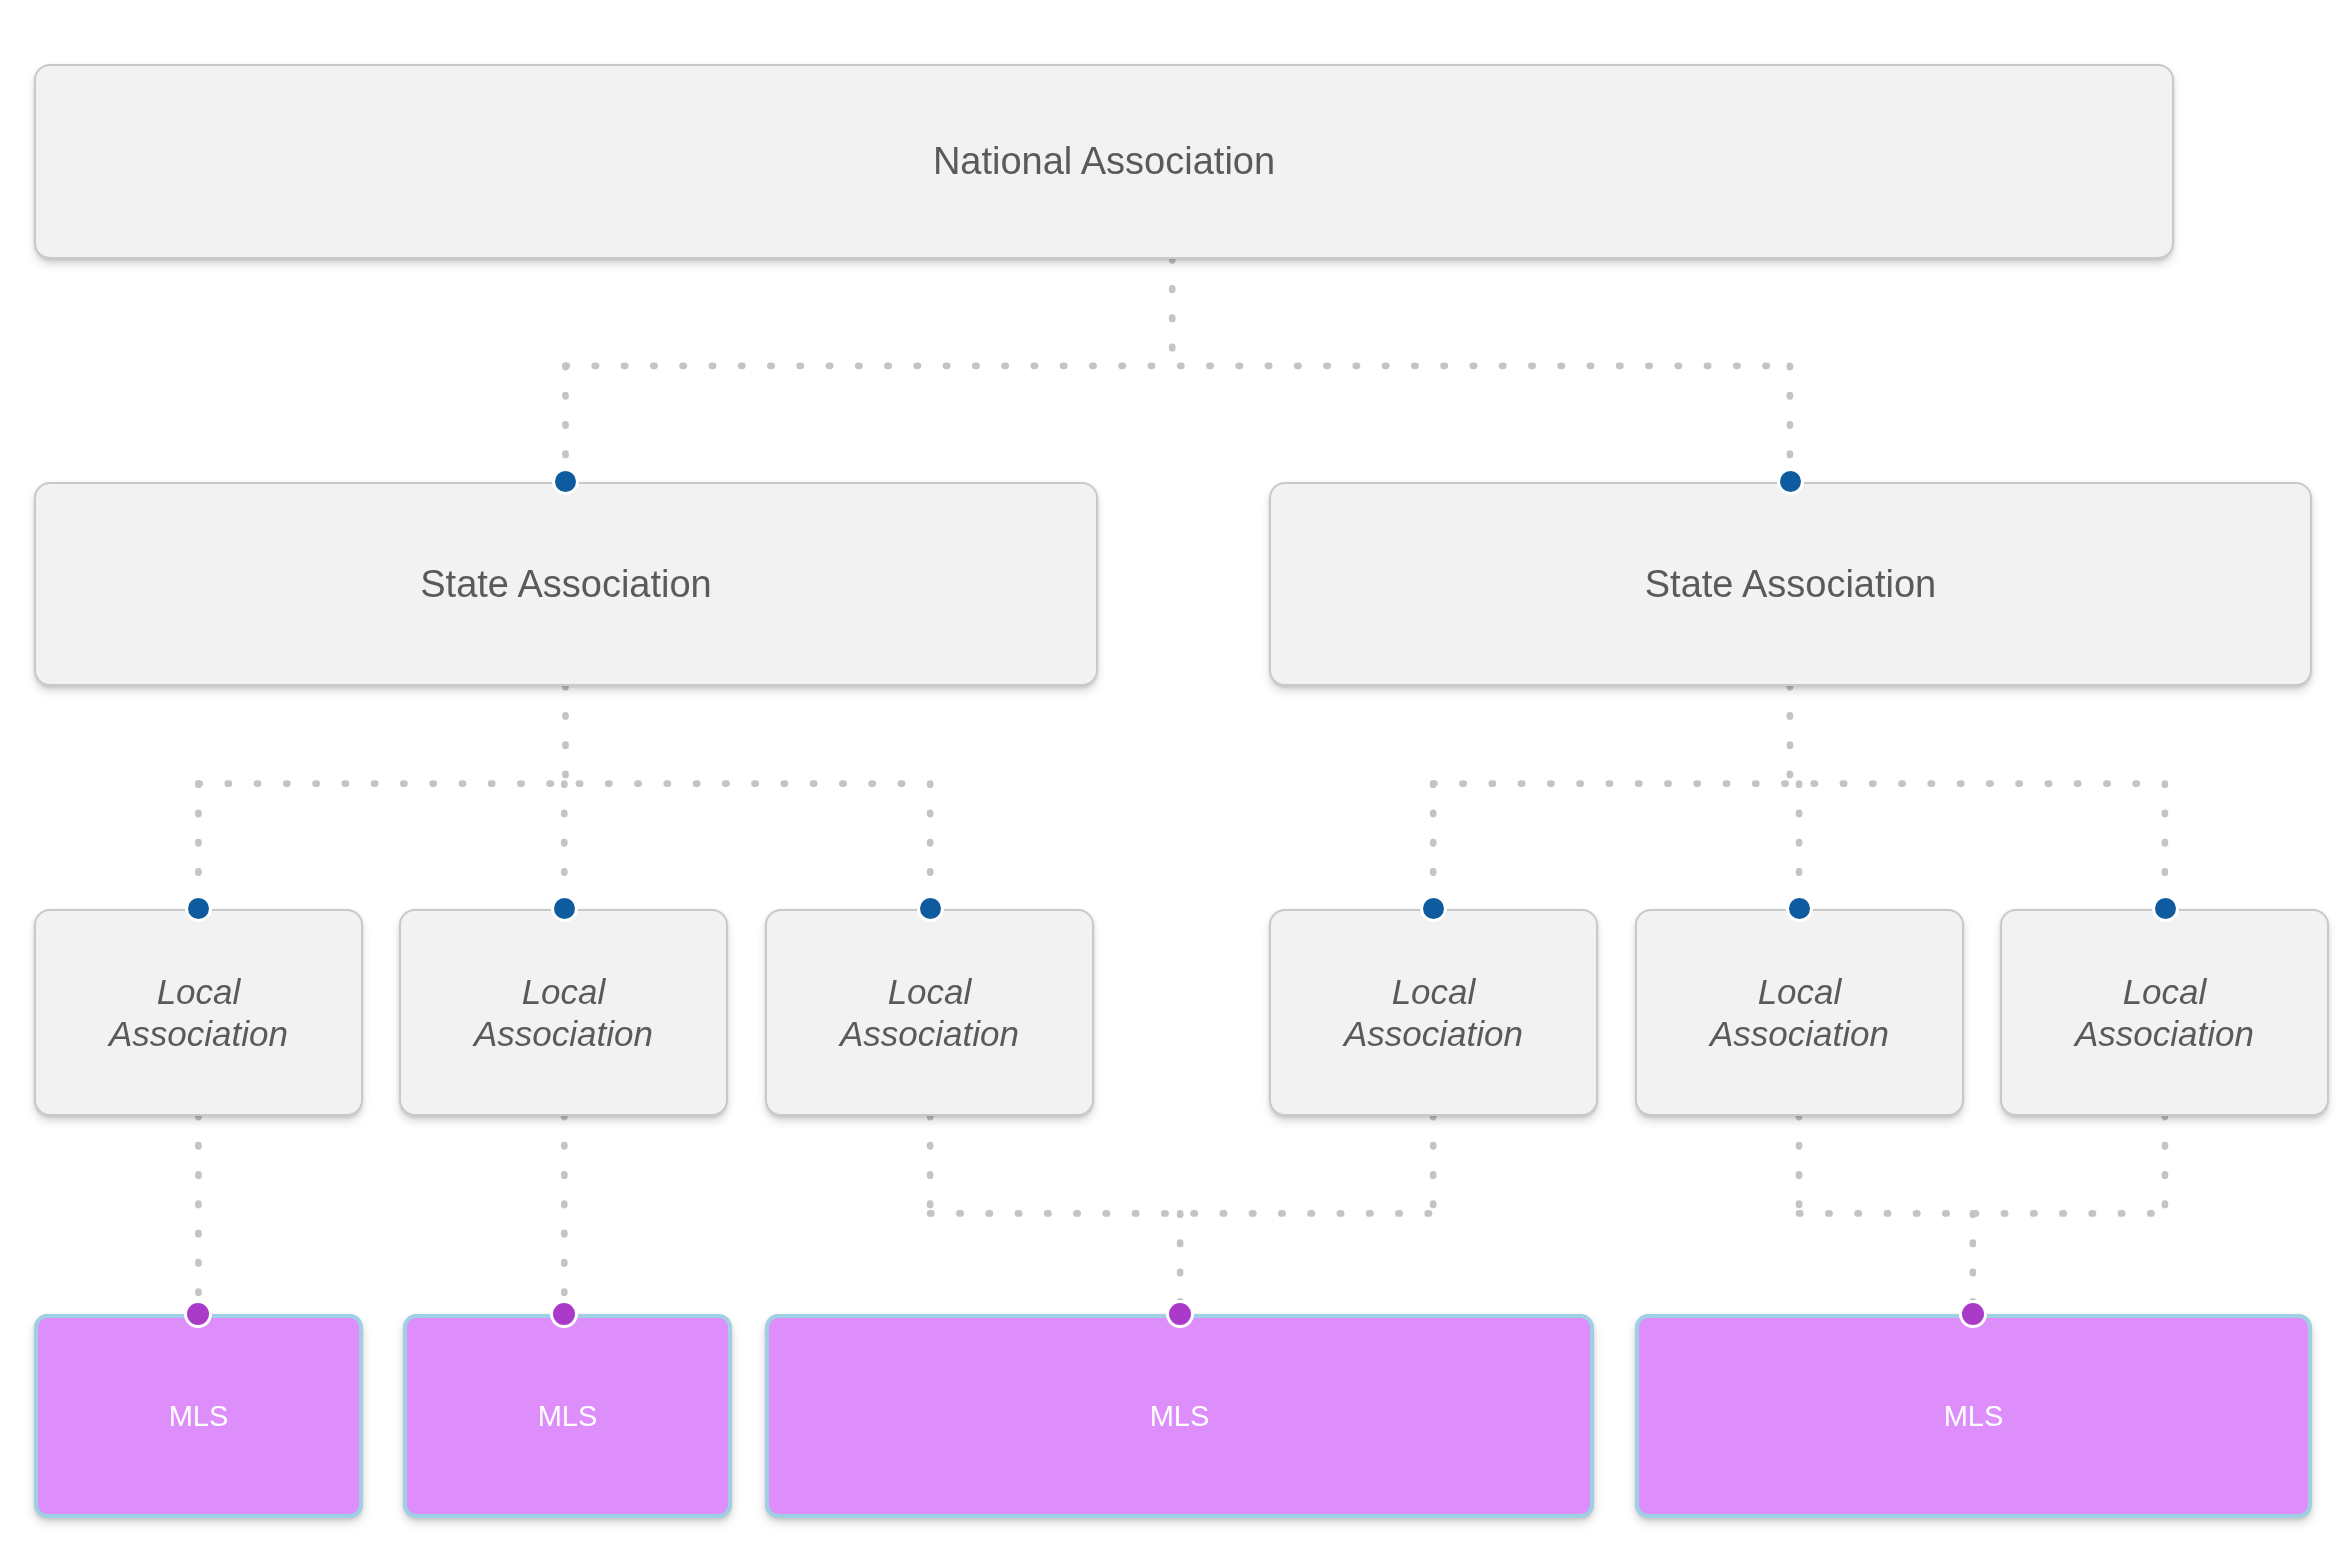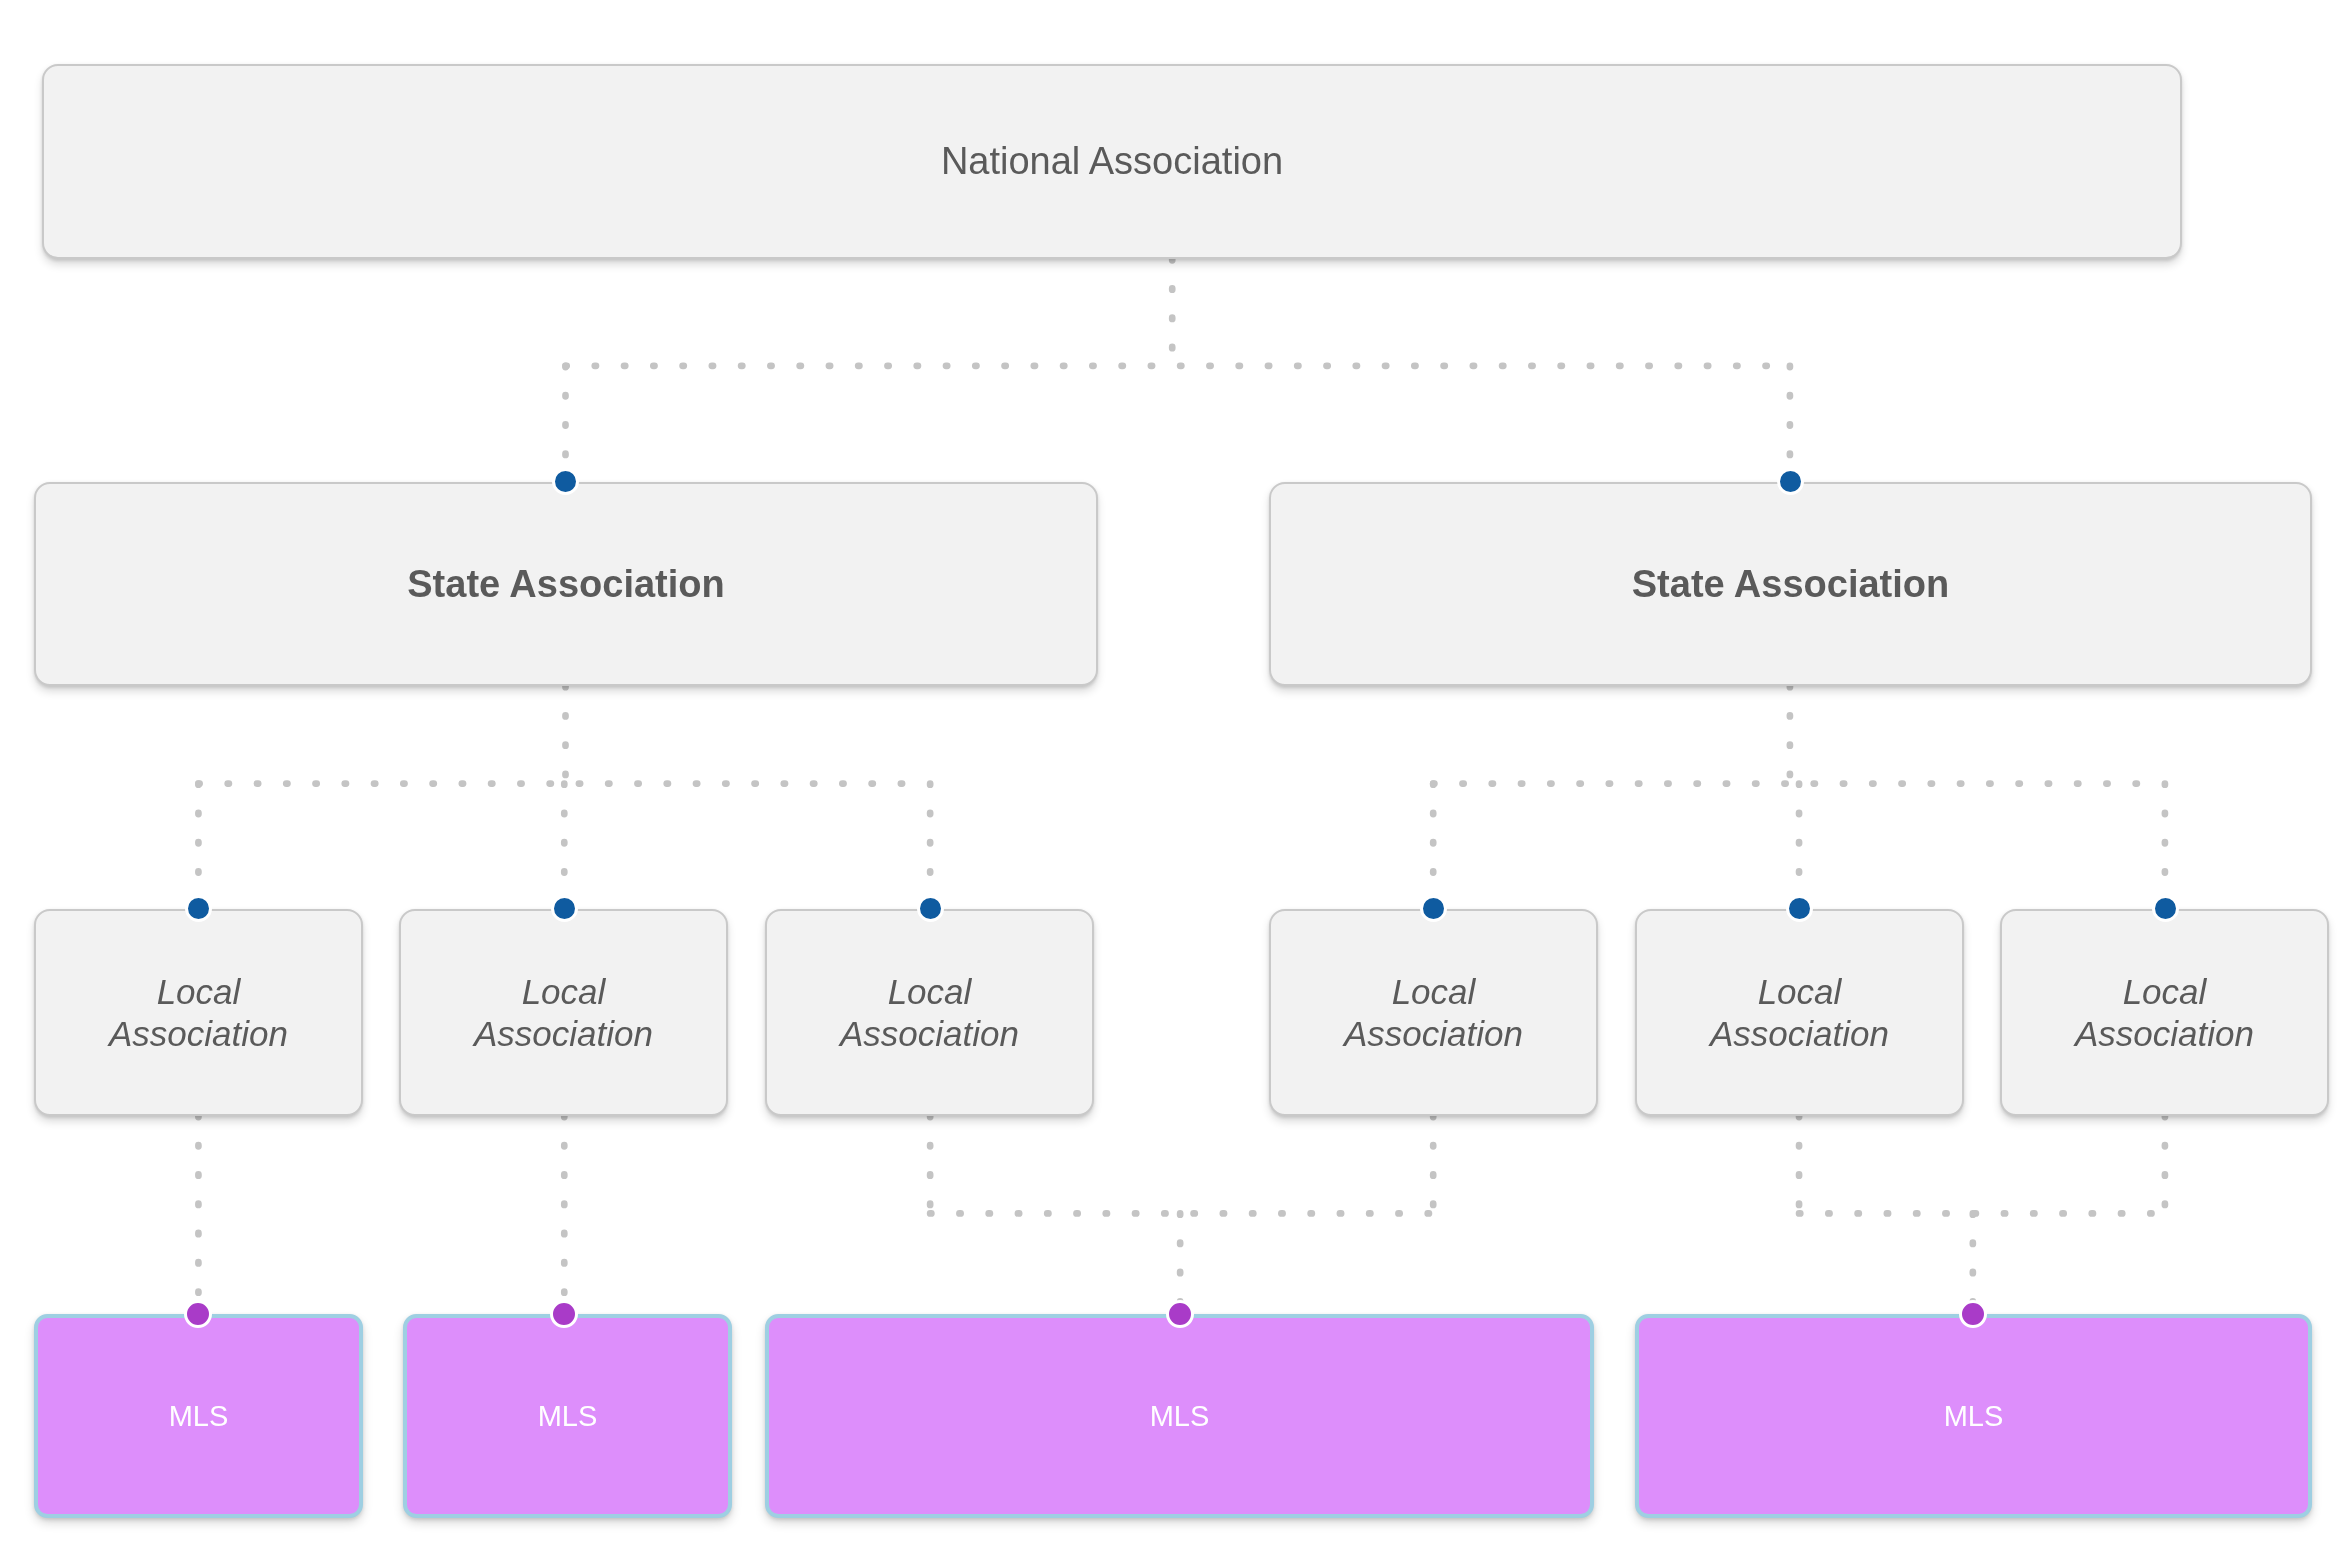--- a/index.html
+++ b/index.html
@@ -58,21 +58,21 @@
   .card-mls {
     background: #dd8efb;
     border: 4.3px solid #9ecfe2;
     border-radius: 13.4px;
     box-shadow: 0 5.5px 11px -1.8px rgba(0,0,0,0.18),
                 0 1.2px 3.7px rgba(0,0,0,0.10);
     color: #ffffff;
   }
 
   .t-national { font-size: 38px; font-weight: 400; }
-  .t-state    { font-size: 38px; font-weight: 700; }
+  .t-state    { font-size: 38px; font-weight: 400; }
   .t-local    { font-size: 35px; font-weight: 400; font-style: italic; }
   .t-mls      { font-size: 29px; font-weight: 400; }
 
   
   .dot {
     position: absolute;
     z-index: 3;
     border-radius: 50%;
     box-sizing: border-box;
     border: 3.7px solid #ffffff;
@@ -108,21 +108,21 @@
         <path d="M 1525 1990 L 2350 1990"></path>
         <path d="M 1935 1990 L 1935 2155"></path>
         <path d="M 2950 1830 L 2950 1990"></path>
         <path d="M 3550 1830 L 3550 1990"></path>
         <path d="M 2950 1990 L 3550 1990"></path>
         <path d="M 3235 1990 L 3235 2155"></path>
       </g>
   </svg>
 
   <div id="nodes">
-      <div class="node card-grey" style="left: 42px; top: 64px; width: 2140px; height: 195px;">
+      <div class="node card-grey" style="left: 34px; top: 64px; width: 2140px; height: 195px;">
         <span class="label t-national">National Association</span>
       </div>
       <div class="node card-grey" style="left: 34px; top: 482px; width: 1064px; height: 204px;">
         <span class="label t-state">State Association</span>
       </div>
       <div class="node card-grey" style="left: 1269px; top: 482px; width: 1043px; height: 204px;">
         <span class="label t-state">State Association</span>
       </div>
       <div class="node card-grey" style="left: 34px; top: 909px; width: 329px; height: 207px;">
         <span class="label t-local">Local

